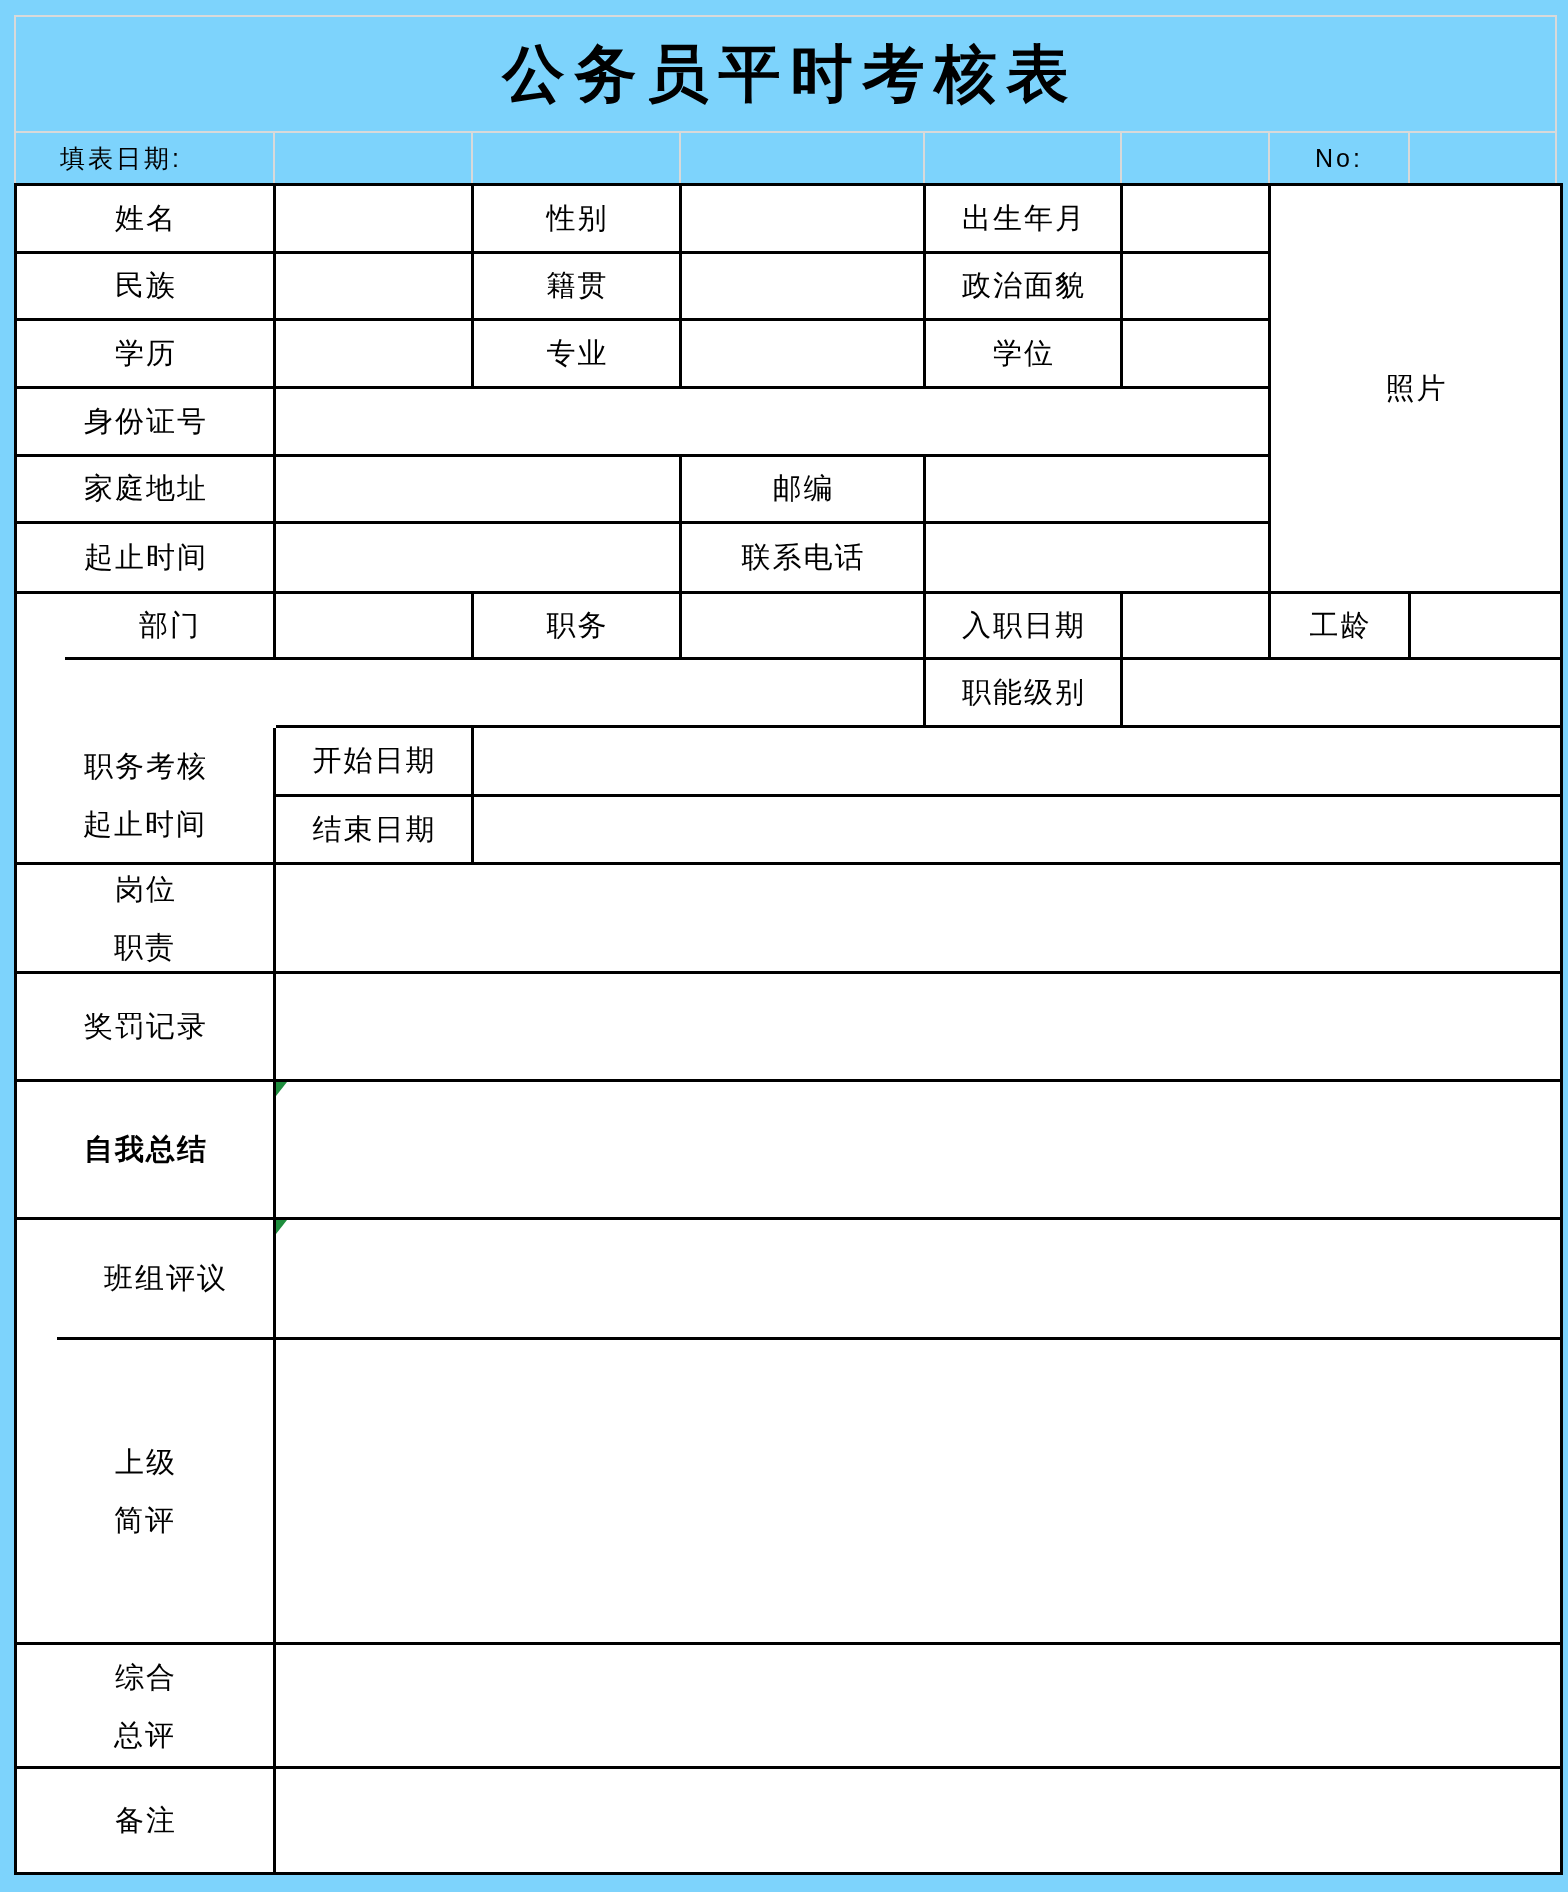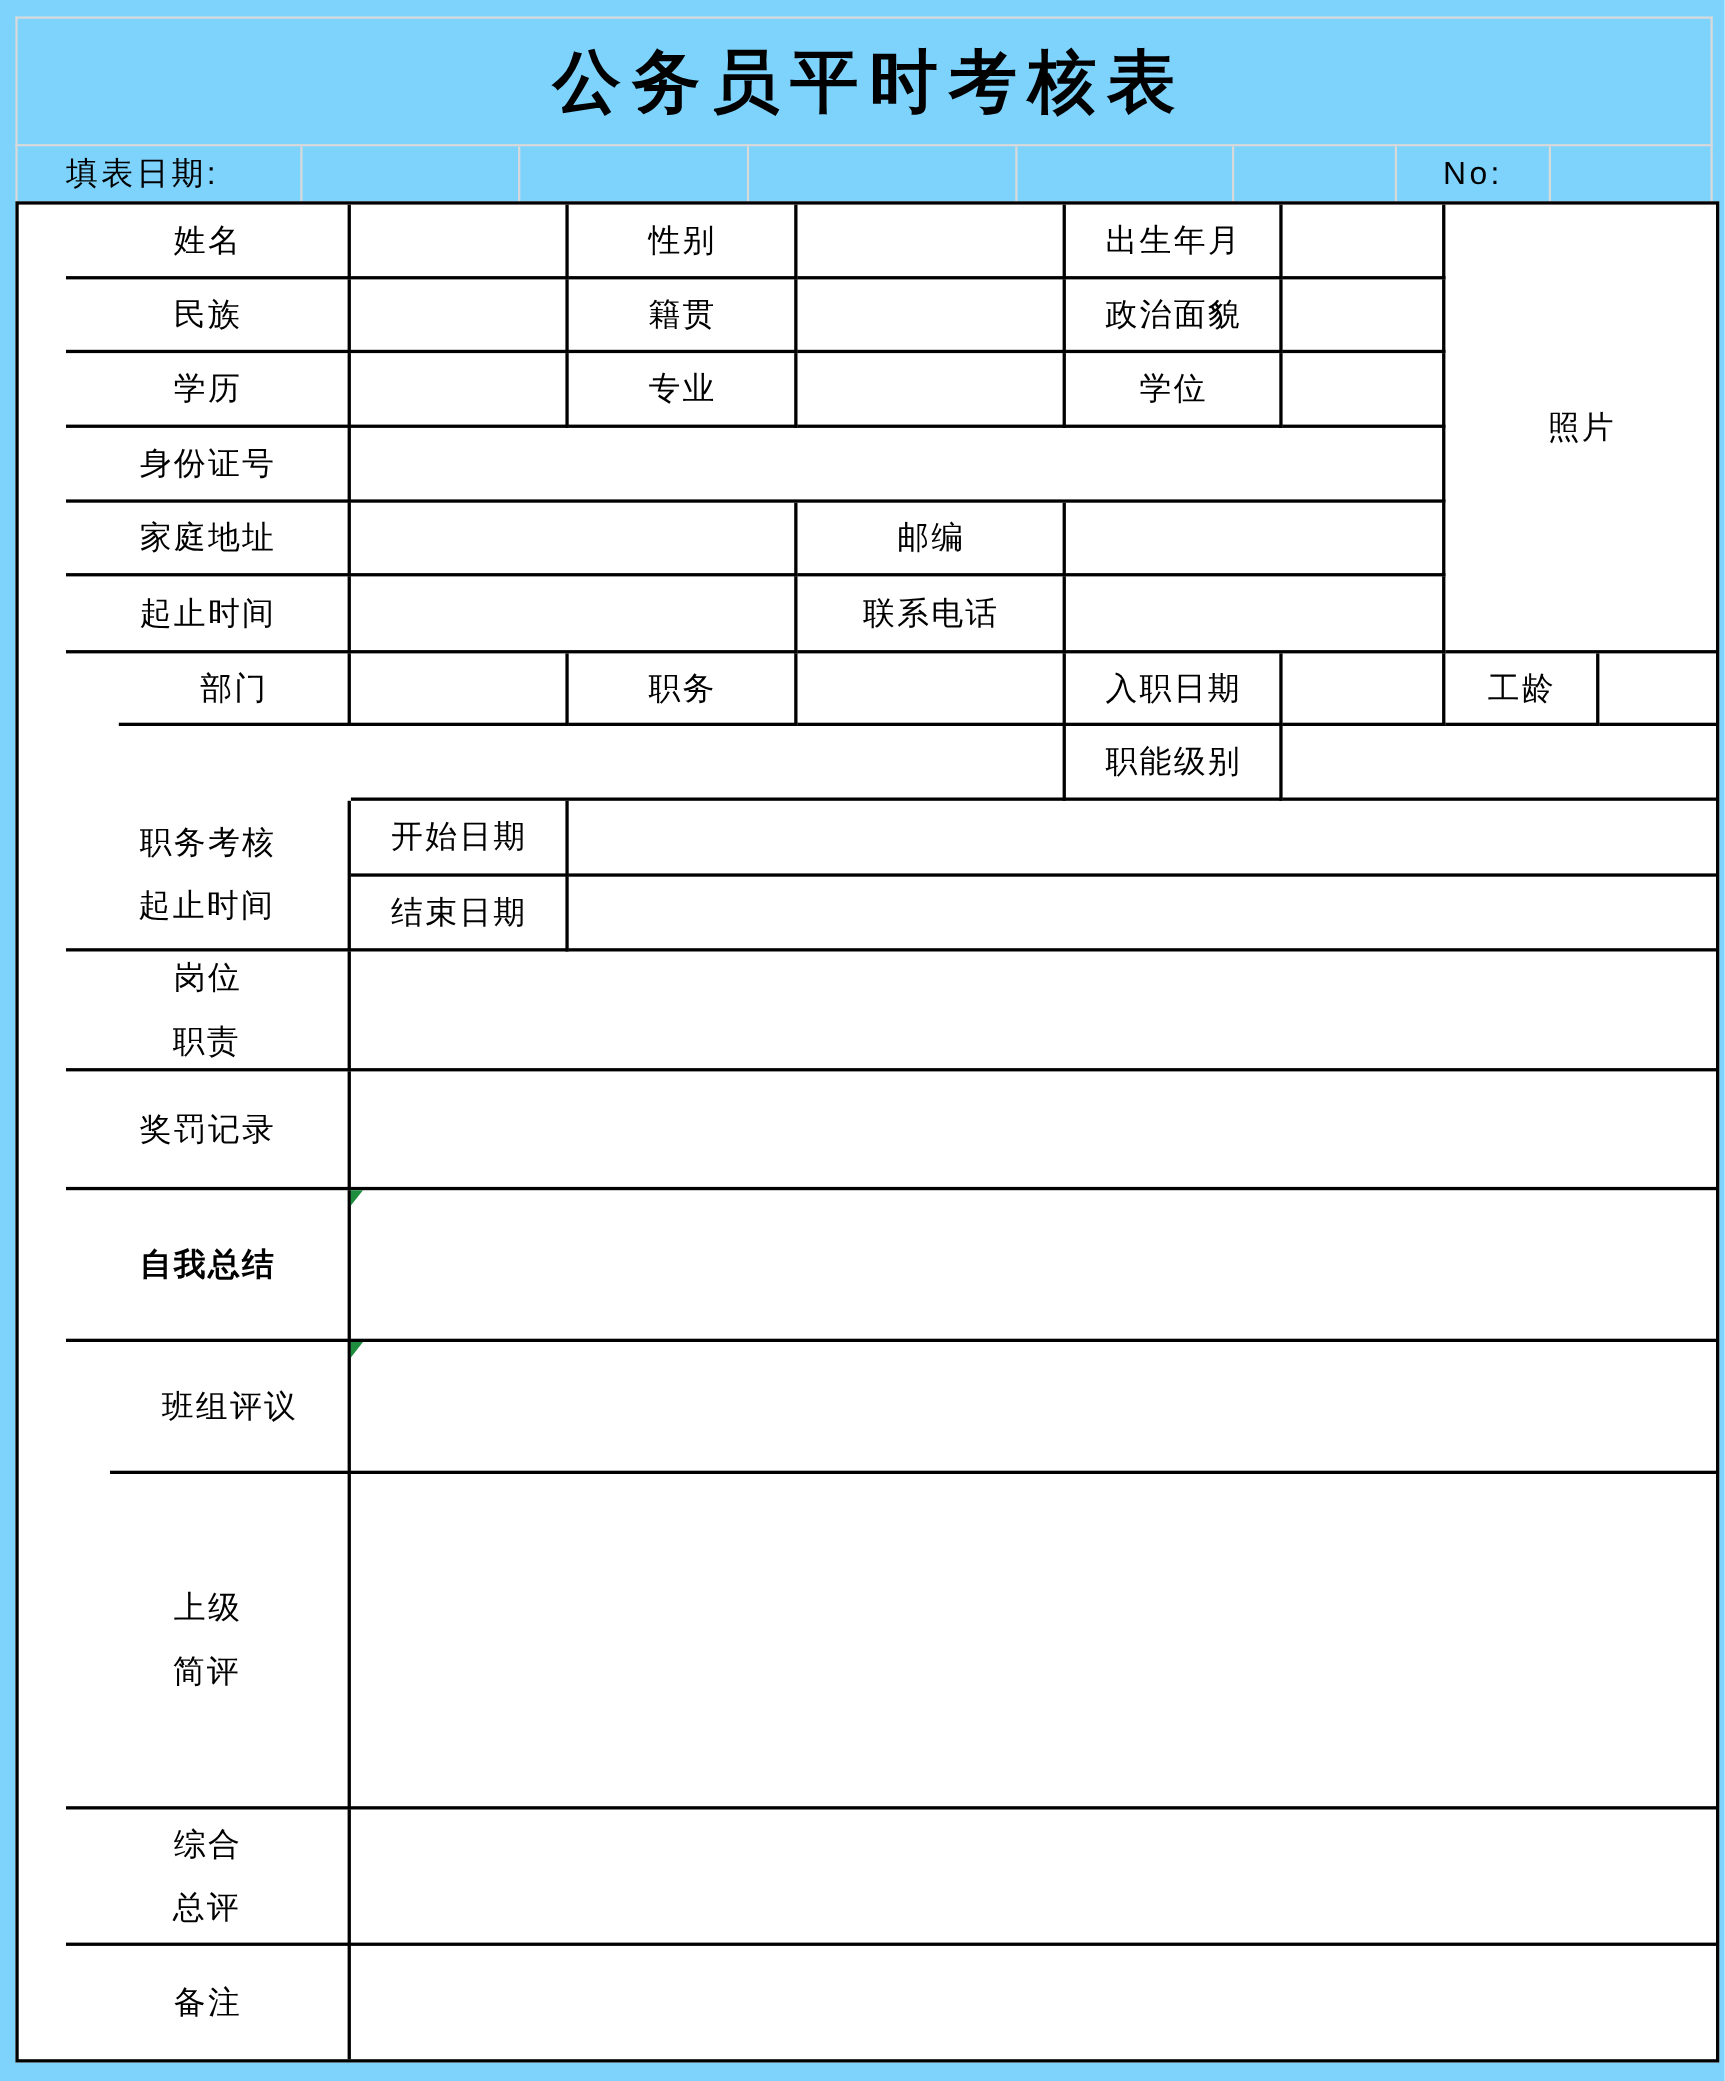--- a/index.html
+++ b/index.html
@@ -21,34 +21,33 @@
   
   .meta-row {
     position:absolute; left:14px; top:131px; width:1543px; height:52px;
     border-top:2px solid #d9d9d9; border-left:2px solid #d9d9d9; border-right:2px solid #d9d9d9;
     display:grid;
     grid-template-columns:259px 198px 208px 244px 197px 148px 140px 1fr;
   }
   .m {
     border-right:2px solid #d9d9d9;
     display:flex; align-items:center; justify-content:center;
-    font-size:29px; letter-spacing:3px; white-space:nowrap;
+    font-size:25px; letter-spacing:3px; white-space:nowrap;
   }
   .m.last { border-right:none; }
   .m.left { justify-content:flex-start; padding-left:44px; }
 
   
   .form-table {
     position:absolute; left:14px; top:183px; width:1549px; height:1692px;
     border:3px solid #000;
     display:grid;
     grid-template-columns:259px 198px 208px 244px 197px 148px 140px 1fr;
     grid-template-rows:68px 67px 68px 68px 67px 70px 66px 68px 69px 68px 109px 108px 138px 120px 305px 124px 1fr;
     background:#fff;
-    padding-left:43px;
   }
   .c {
     border-right:3px solid #000; border-bottom:3px solid #000;
     display:flex; align-items:center; justify-content:center;
     font-size:29px; letter-spacing:2px; text-indent:2px;
     position:relative; white-space:nowrap;
   }
   .c.er { border-right:none; }
   .c.eb { border-bottom:none; }
   .ml { white-space:pre-line; text-align:center; line-height:2.0; }

